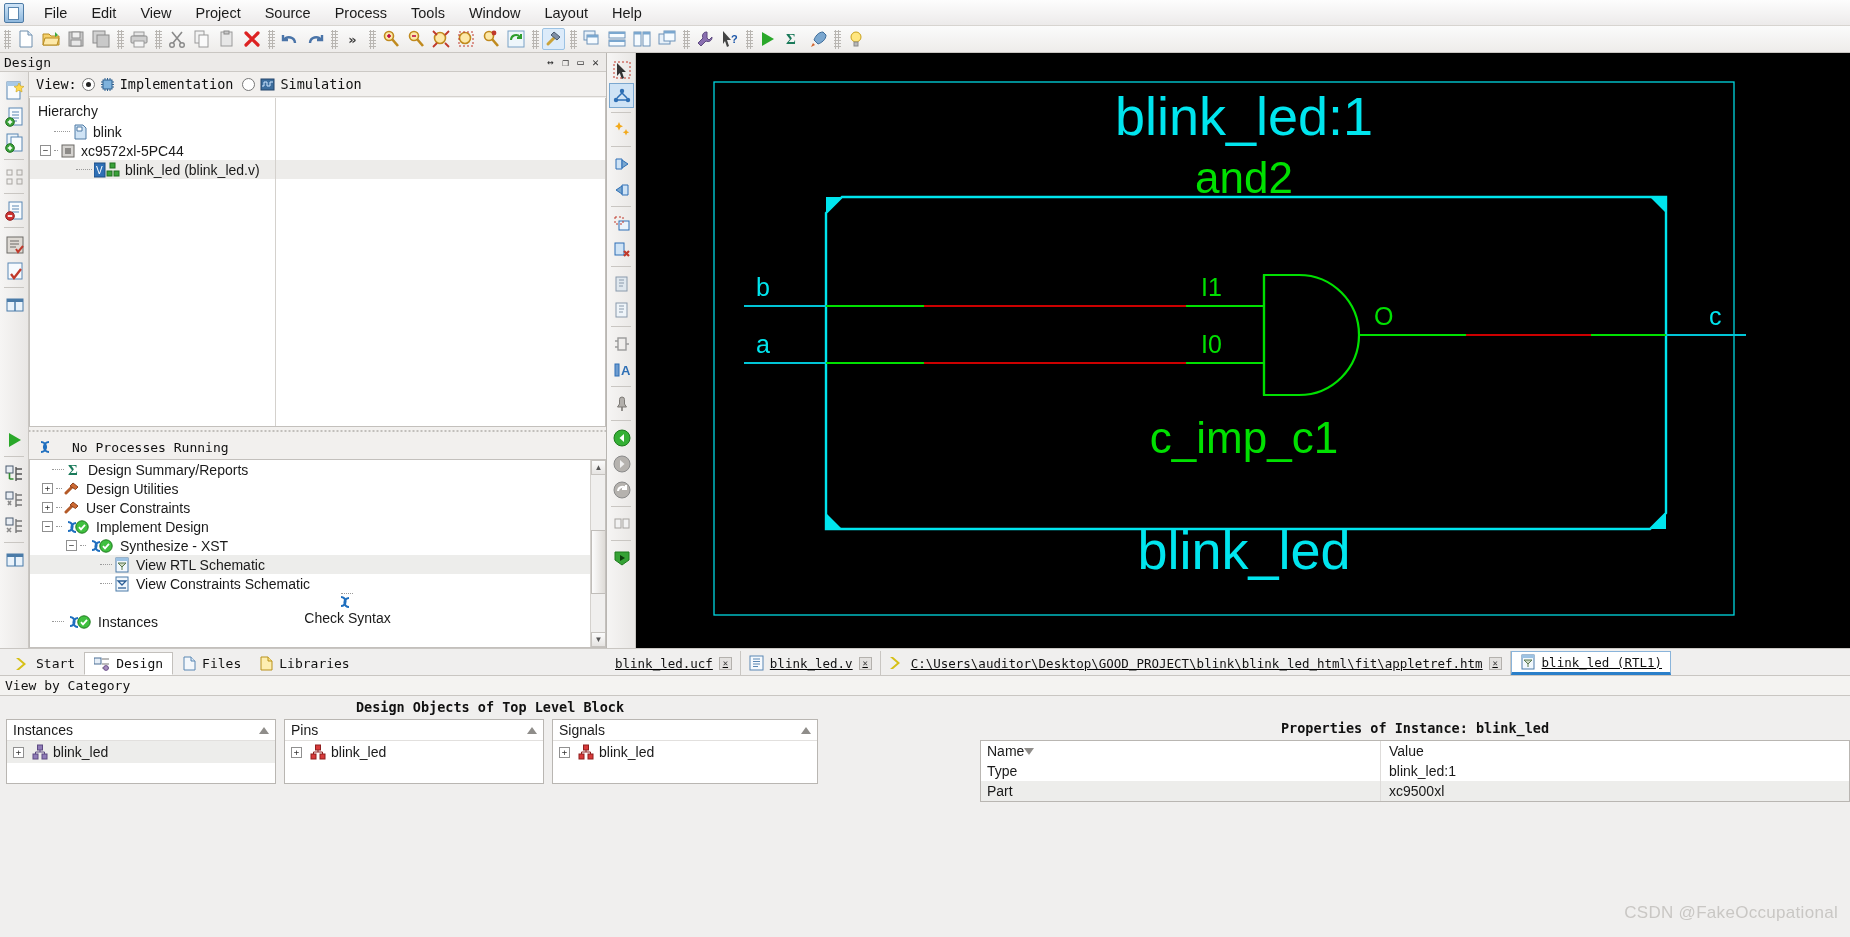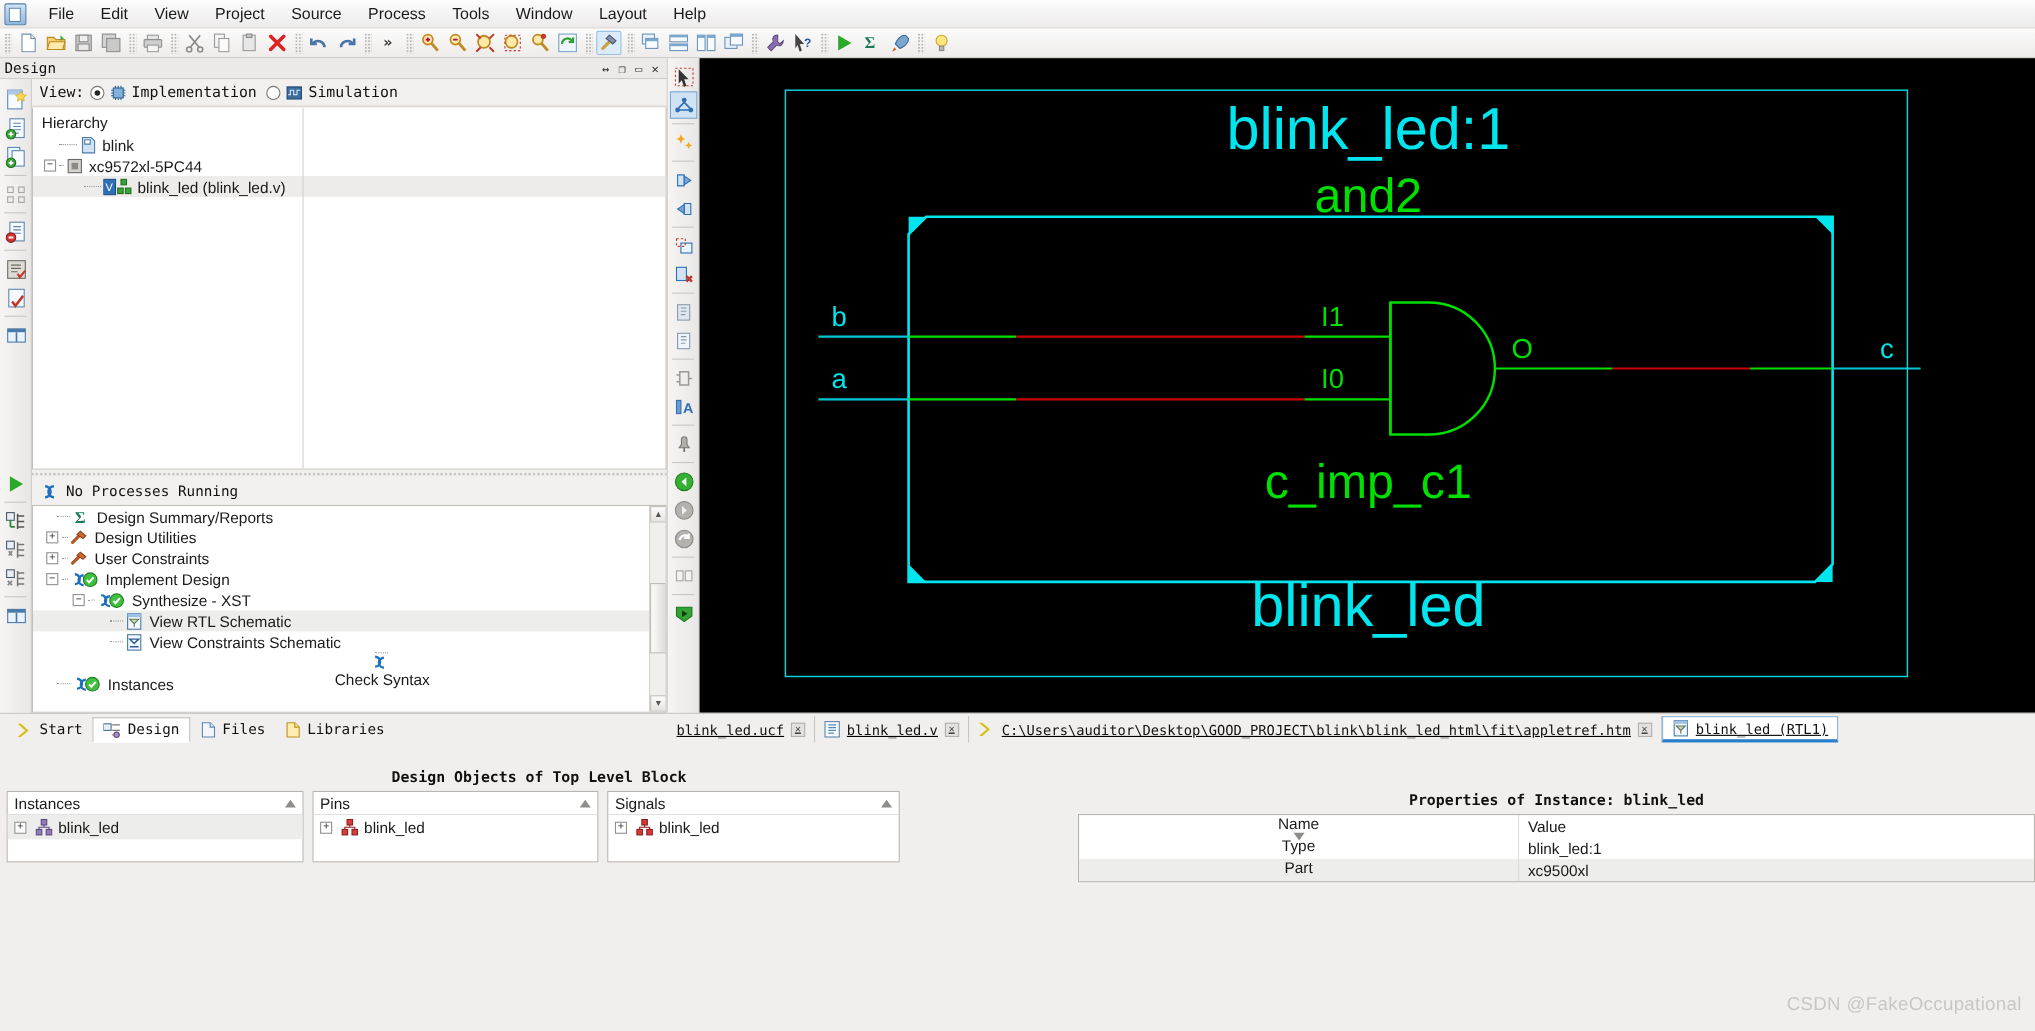--- a/index.html
+++ b/index.html
@@ -99,21 +99,21 @@
   .expspace { width:14px; }
   .tline { width:16px; height:1px; border-top:1px dotted #9a9a9a; margin-right:2px; }
 
   .proc-split { position:absolute; left:29px; top:374px; right:0; height:8px;
                 background:#f2f0ee;
                 background-image:radial-gradient(#c2bfbb 1px,transparent 1.2px);
                 background-size:4px 4px; background-repeat:repeat-x;
                 background-position:center; }
 
   .statusrow { position:absolute; left:29px; top:382px; right:0; height:24px;
-     background:#f2f0ee; display:flex; align-items:center; gap:7px; padding-left:8px;
+     background:#f2f0ee; display:flex; align-items:center; gap:19px; padding-left:8px;
      font-family:"DejaVu Sans Mono",monospace; font-size:13px; color:#111; }
 
   .processes { position:absolute; left:29px; top:406px; right:0; bottom:0;
      background:#fff; border:1px solid #c3c0bc; overflow:hidden; }
   .proc-head { font-size:14px; color:#1a1a1a; padding:5px 0 3px 8px; }
   .prow { display:flex; align-items:center; height:19px; font-size:14px;
           color:#1a1a1a; white-space:nowrap; }
   .prow.sel { background:#ededeb; }
   .scrollbar { position:absolute; right:0; top:0; width:15px; bottom:0;
                background:#f0efee; border-left:1px solid #d4d1cd; }
@@ -174,21 +174,21 @@
      border-right:5px solid transparent;border-top:7px solid #8f8d8a; }
   .lb-row { display:flex; align-items:center; gap:5px; height:22px; padding-left:6px;
      font-size:14px; color:#1a1a1a; }
   .lb-row.sel { background:#ededeb; }
 
   .props { position:absolute; left:980px; top:0; width:870px;margin-top:21px; }
   .ptable { background:#fff; border:1px solid #b9b6b2; }
   .pr { display:flex; height:20px; font-size:14px; color:#1a1a1a; align-items:center; }
   .pr.sel { background:#ededeb; }
   .pc1 { width:400px; padding-left:6px; border-right:1px solid #dedcda; height:20px;
-         display:flex; align-items:center; justify-content:space-between; padding-right:6px;flex-direction:column; }
+         display:flex; align-items:center; justify-content:flex-start; padding-right:6px; }
   .pc2 { padding-left:8px; }
   .watermark { position:absolute; right:12px; bottom:14px; color:#c9c7c4;
      font-size:17px; font-family:"Liberation Sans",sans-serif; letter-spacing:.3px; }
 </style>
 </head>
 <body>
 
 <div class="app">
 
   <div class="menubar">
@@ -1107,20 +1107,23 @@
               <rect x="2" y="1" width="12" height="3" fill="#9cc2e3"></rect>
               <path d="M4 6h8l-4 4z" fill="#cdd7c4" stroke="#5b7a4f"></path>
               <path d="M8 10v3" stroke="#5b7a4f"></path>
             </svg>
           </span>
           <span>blink_led (RTL1)</span>
         </div>
       </div>
   </div>
 
+  <div class="vbc">
+    <span>View by Category</span>
+  </div>
 
   <div class="bottom">
 
     <div style="position:absolute;left:0;top:0;width:980px;">
       <div class="bsection-title">Design Objects of Top Level Block</div>
       <div class="lists" id="lists-host">
           <div class="listbox" style="width: 270px;">
             <div class="lb-head">
               <span>Instances</span>
               <span class="tri-up"></span>

